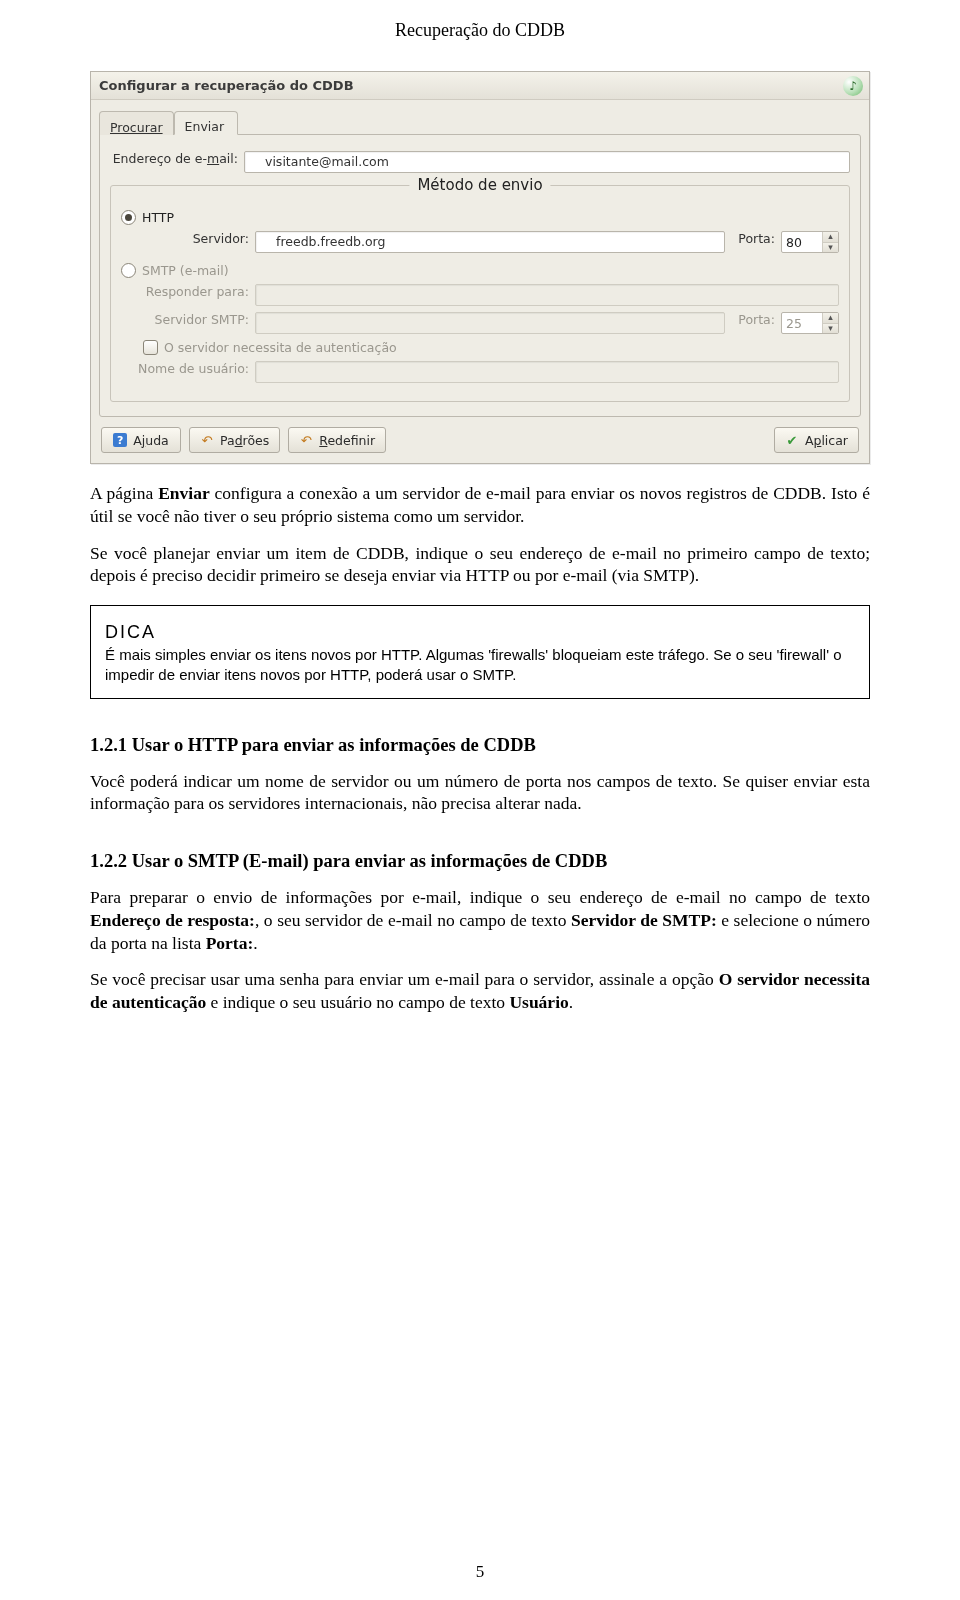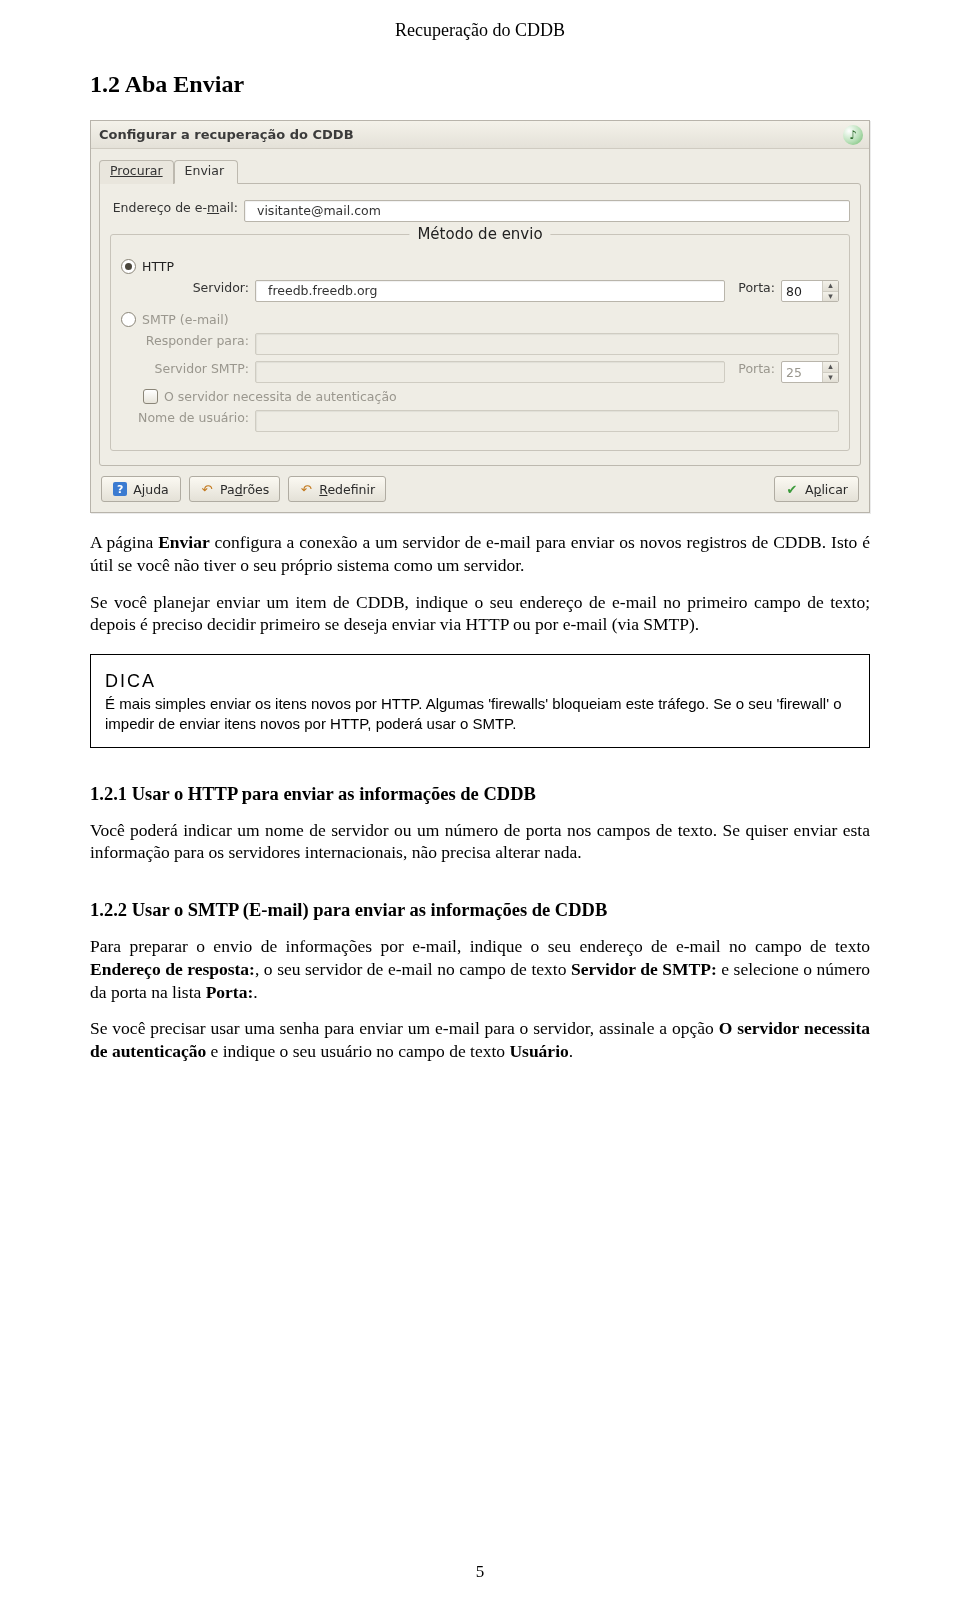--- a/index.html
+++ b/index.html
@@ -117,21 +117,21 @@
   .tab {
     height: 24px;
     min-width: 64px;
     padding: 2px 10px 0 10px;
     border: 1px solid #bdb9af;
     border-bottom: none;
     border-radius: 4px 4px 0 0;
     background: #e9e6dd;
     color: #333;
     display: flex;
-    align-items: flex-start;
+    align-items: flex-end;
     font-size: 12.5px;
     position: relative;
     top: 1px;
   }
   .tab.active {
     background: #efede5;
     border-bottom: 1px solid #efede5;
     z-index: 2;
   }
   .tab .ul { text-decoration: underline; }
@@ -159,21 +159,21 @@
   .label.w120 { width: 128px; }
   .label .ul { text-decoration: underline; }
   .disabled { color: #9a978e; }
 
   .text-input {
     flex: 1;
     height: 22px;
     background: #fff;
     border: 1px solid #b9b5ab;
     border-radius: 2px;
-    padding: 2px 12px;
+    padding: 2px 20px;
     font-size: 12.5px;
     color: #333;
     box-shadow: inset 1px 1px 1px rgba(0,0,0,0.06);
   }
   .text-input.disabled-input {
     background: #eeece4;
     color: #9a978e;
     border-color: #cfccc2;
   }
 
@@ -281,21 +281,20 @@
 
   .indent-block { padding-left: 22px; }
 </style>
 </head>
 <body>
 
 <div class="page">
 
   <div class="running-title">Recuperação do CDDB</div>
 
-  <h2 class="section">1.2   Aba Enviar</h2>
 
   <div class="shot">
 
     <div class="titlebar">
       <span class="title-text">Configurar a recuperação do CDDB</span>
       <span class="title-icon">
         <span class="music-icon-bg">♪</span>
       </span>
     </div>
 

